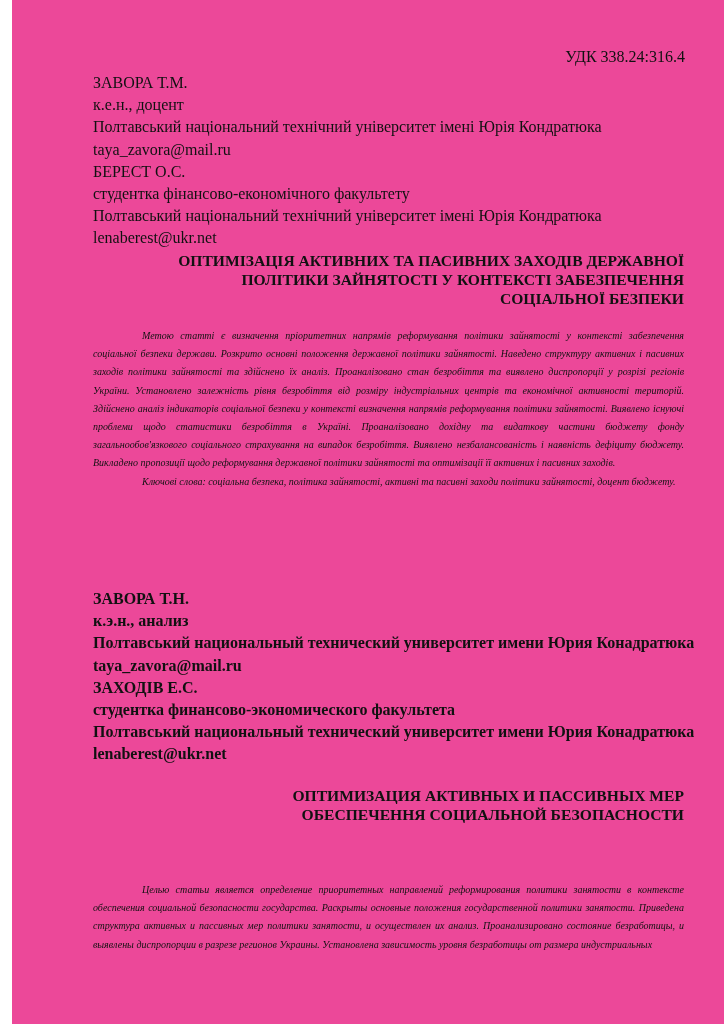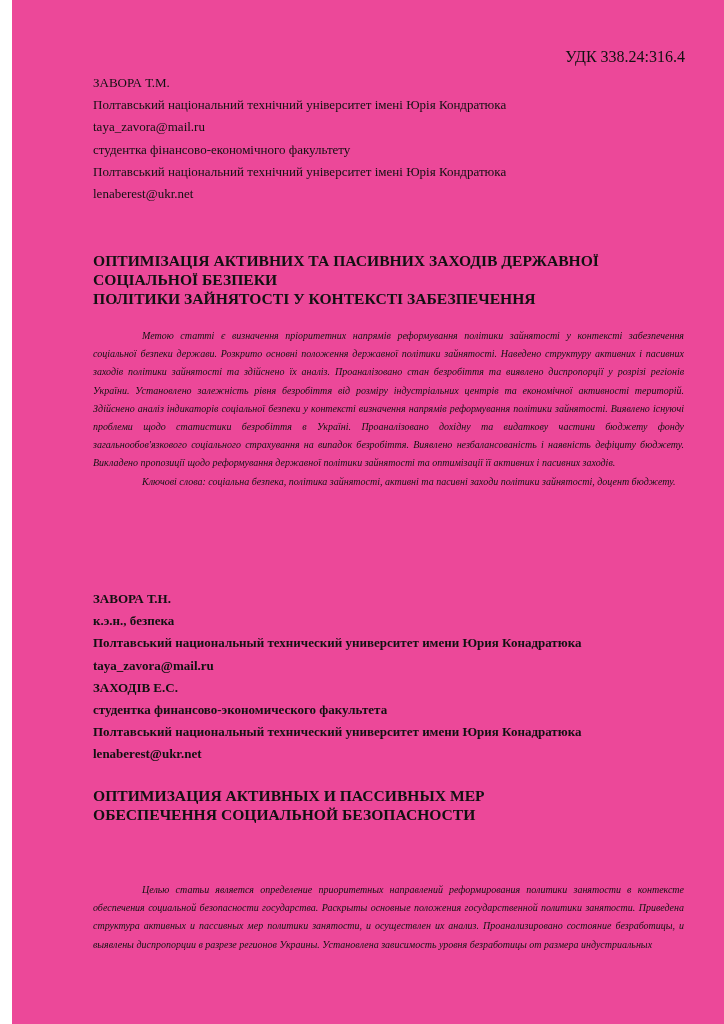--- a/index.html
+++ b/index.html
@@ -1,60 +1,62 @@
 <!DOCTYPE html>
 <html><head>
 <meta charset="utf-8">
 <style>
   html, body { margin: 0; padding: 0; background: #ffffff; }
   body { width: 724px; height: 1024px; overflow: hidden; position: relative; color: #111; }
   .page { position: absolute; left: 12px; top: 0; width: 724px; height: 1024px; background: #ec4899; }
   .udk { position: absolute; top: 47px; right: 51px; font-family: "Liberation Serif", serif; font-size: 16px; line-height: 20px; }
-  .authors { position: absolute; left: 81px; font-family: "Liberation Serif", serif; font-size: 13px; line-height: 22.2px; white-space: nowrap; }
+  .authors { position: absolute; left: 81px; font-family: "Liberation Serif", serif; font-size: 16px; line-height: 22.2px; white-space: nowrap; }
   .authors.ua { top: 72px; }
   .authors.ru { top: 588px; font-weight: bold; }
   .authors div { margin: 0; }
-  .title { position: absolute; left: 81px; width: 591px; text-align: left; font-family: "Liberation Serif", serif; font-weight: bold; font-size: 15.6px; line-height: 19px; letter-spacing: 0px; }
+  .title { position: absolute; left: 81px; width: 591px; text-align: right; font-family: "Liberation Serif", serif; font-weight: bold; font-size: 15.6px; line-height: 19px; letter-spacing: 0px; }
   .title.ua { top: 251px; }
   .title.ru { top: 765px; margin-top: 21px; }
   .abstract { position: absolute; left: 81px; width: 591px; font-family: "Liberation Serif", serif; font-style: italic; font-size: 10px; line-height: 18.2px; text-align: justify; }
   .abstract.ua { top: 327px; }
   .abstract.ru { top: 833px; margin-top: 48px; }
   .abstract p { margin: 0; text-indent: 49px; }
 </style>
 </head>
 <body>
 
 <div class="page">
 
   <div class="udk">УДК 338.24:316.4</div>
 
   <div class="authors ua">
     <div>ЗАВОРА Т.М.</div>
+    <div>к.е.н., доцент</div>
     <div>Полтавський національний технічний університет імені Юрія Кондратюка</div>
     <div>taya_zavora@mail.ru</div>
+    <div>БЕРЕСТ О.С.</div>
     <div>студентка фінансово-економічного факультету</div>
     <div>Полтавський національний технічний університет імені Юрія Кондратюка</div>
     <div>lenaberest@ukr.net</div>
   </div>
 
   <div class="title ua">
     <div>ОПТИМІЗАЦІЯ АКТИВНИХ ТА ПАСИВНИХ ЗАХОДІВ ДЕРЖАВНОЇ</div>
+    <div>ПОЛІТИКИ ЗАЙНЯТОСТІ У КОНТЕКСТІ ЗАБЕЗПЕЧЕННЯ</div>
     <div>СОЦІАЛЬНОЇ БЕЗПЕКИ</div>
-    <div>ПОЛІТИКИ ЗАЙНЯТОСТІ У КОНТЕКСТІ ЗАБЕЗПЕЧЕННЯ</div>
   </div>
 
   <div class="abstract ua">
     <p>Метою статті є визначення пріоритетних напрямів реформування політики зайнятості у контексті забезпечення соціальної безпеки держави. Розкрито основні положення державної політики зайнятості. Наведено структуру активних і пасивних заходів політики зайнятості та здійснено їх аналіз. Проаналізовано стан безробіття та виявлено диспропорції у розрізі регіонів України. Установлено залежність рівня безробіття від розміру індустріальних центрів та економічної активності територій.  Здійснено аналіз індикаторів соціальної безпеки у контексті визначення напрямів реформування політики зайнятості. Виявлено існуючі проблеми щодо статистики безробіття в Україні. Проаналізовано дохідну та видаткову частини бюджету фонду загальнообов'язкового соціального страхування на випадок безробіття. Виявлено незбалансованість і наявність дефіциту бюджету. Викладено пропозиції щодо реформування державної політики зайнятості та оптимізації її активних і пасивних заходів.</p>
     <p>Ключові слова: соціальна безпека, політика зайнятості, активні та пасивні заходи політики зайнятості, доцент бюджету.</p>
   </div>
 
   <div class="authors ru">
     <div>ЗАВОРА Т.Н.</div>
-    <div>к.э.н., безпека</div>
+    <div>к.э.н., анализ</div>
     <div>Полтавський национальный технический университет имени Юрия Конадратюка</div>
     <div>taya_zavora@mail.ru</div>
     <div>ЗАХОДІВ Е.С.</div>
     <div>студентка финансово-экономического факультета</div>
     <div>Полтавський национальный технический университет имени Юрия Конадратюка</div>
     <div>lenaberest@ukr.net</div>
   </div>
 
   <div class="title ru">
     <div>ОПТИМИЗАЦИЯ АКТИВНЫХ И ПАССИВНЫХ МЕР</div>

